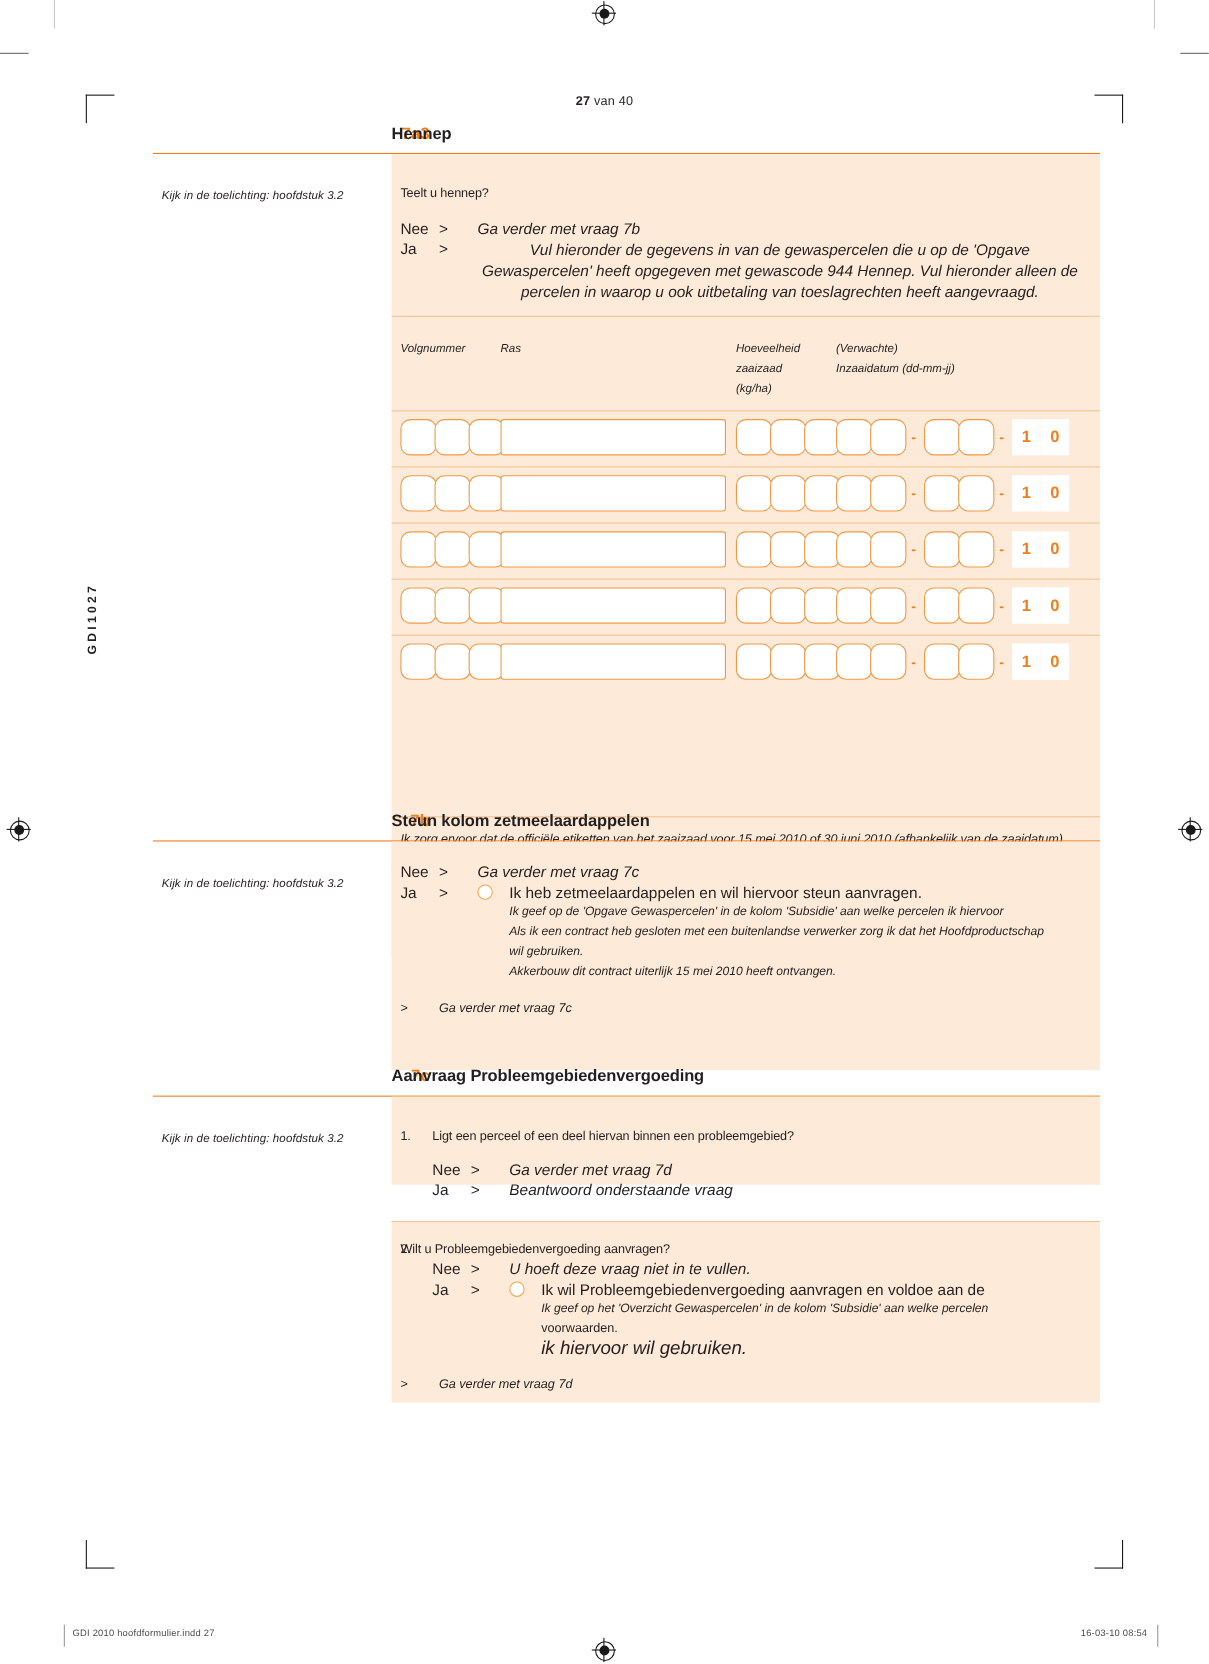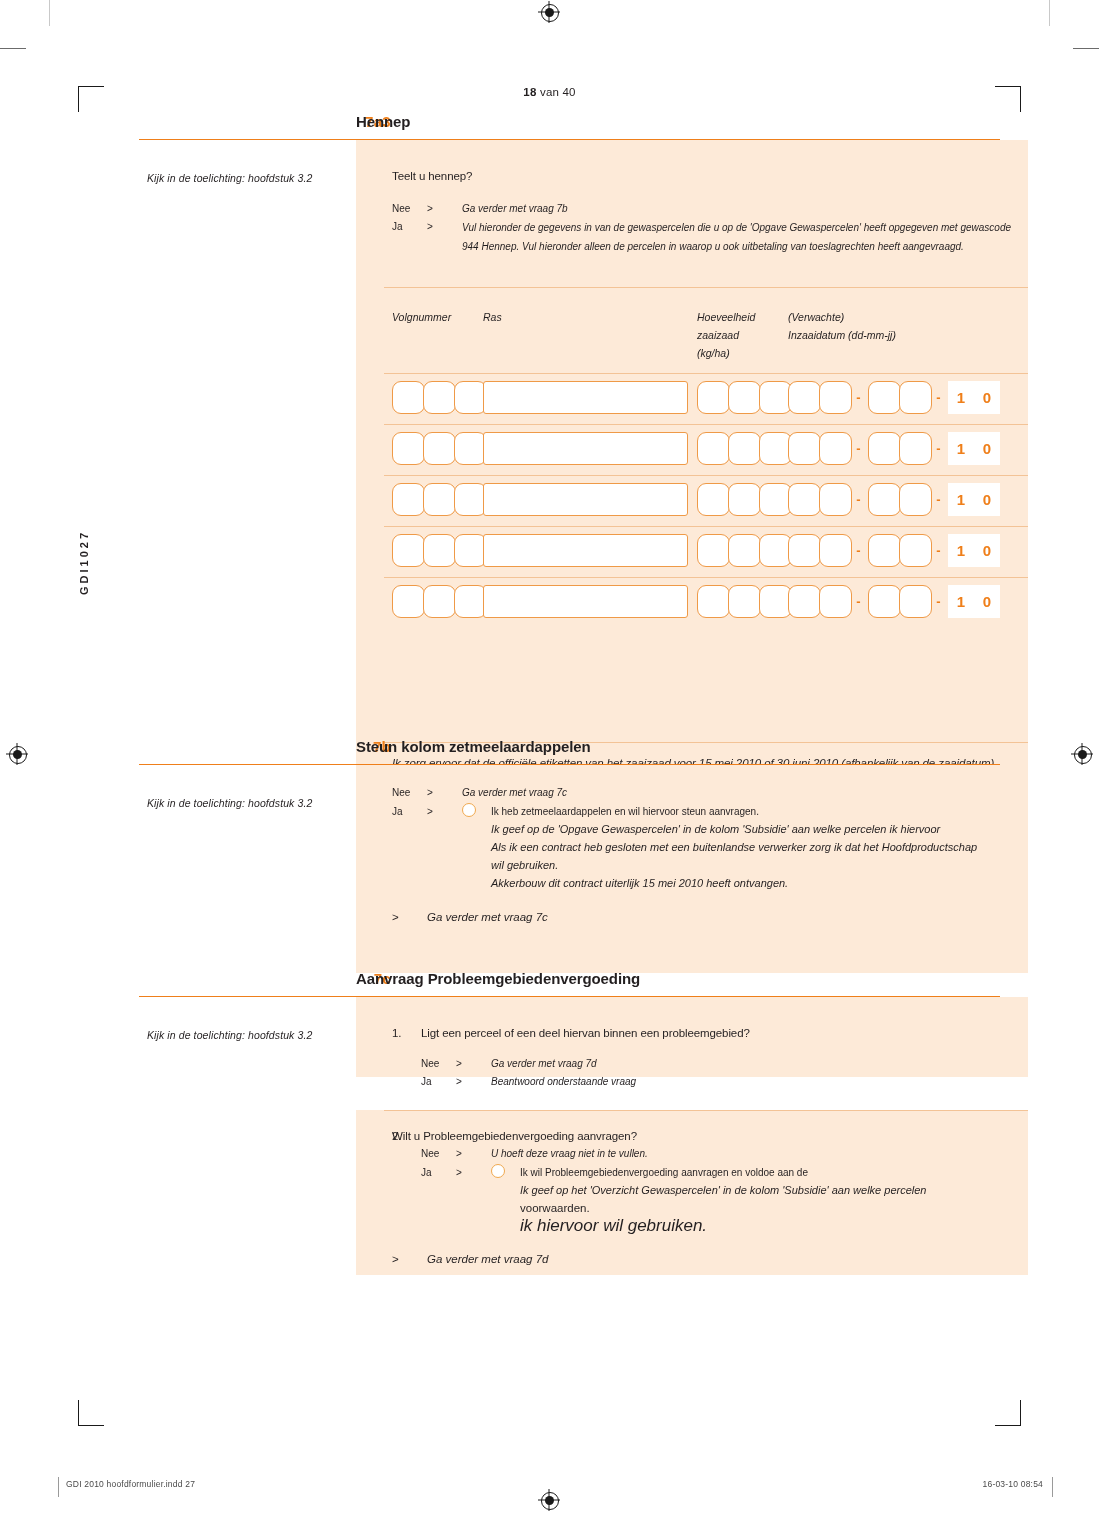--- a/index.html
+++ b/index.html
@@ -50,25 +50,25 @@
 
   
   .sec{position:absolute;left:139px;width:861px;}
   .sechead{position:relative;height:26px;}
   .sechead .num{position:absolute;right:609px;top:0;font-size:15px;font-weight:bold;color:#ef7f1a;letter-spacing:.3px;}
   .sechead .ttl{position:absolute;left:217px;top:0;font-size:15px;font-weight:bold;color:#231f20;letter-spacing:-.1px;}
   .rule{height:1px;background:#ef7f1a;width:861px;}
 
   .body{position:relative;}
   .lefthint{position:absolute;left:8px;width:200px;font-style:italic;font-size:10.5px;color:#231f20;letter-spacing:.1px;}
-  .panel{position:absolute;left:217px;width:644px;background:#fdead8;padding-left:28px;}
+  .panel{position:absolute;left:217px;width:644px;background:#fdead8;}
 
   .q{font-size:11.5px;color:#231f20;letter-spacing:-.1px;}
   .it{font-style:italic;}
-  .row-na{display:flex;font-size:10px;line-height:17px;}
+  .row-na{display:flex;font-size:14px;line-height:17px;}
   .row-na .lbl{width:35px;flex:0 0 35px;}
   .row-na .gt{width:35px;flex:0 0 35px;}
   .row-na .txt{flex:1;font-style:italic;}
 
   .arrowline{display:flex;font-size:11.5px;font-style:italic;}
   .arrowline .gt{width:35px;flex:0 0 35px;font-style:normal;}
 
   .hsep{height:1px;background:#f3c396;}
 
   
@@ -124,21 +124,21 @@
   <div class="tickv" style="left:1049px;top:0;height:26px;"></div>
   <div class="tickh" style="left:0;top:48px;width:26px;"></div>
   <div class="tickh" style="right:0;top:48px;width:26px;"></div>
 
   <div class="crop tl" style="left:78px;top:86px;"></div>
   <div class="crop tr" style="left:995px;top:86px;"></div>
   <div class="crop bl" style="left:78px;top:1400px;"></div>
   <div class="crop br" style="left:995px;top:1400px;"></div>
 
   <div class="pageno">
-    <b>18</b>
+    <b>27</b>
     <span>van 40</span>
   </div>
 
   <div class="spinecode">GDI1027</div>
 
   <div class="sec" style="top:113px;">
     <div class="sechead">
       <div class="num">7a3</div>
       <div class="ttl">Hennep</div>
     </div>
@@ -151,21 +151,21 @@
         <div class="q" style="padding:30px 0 0 8px;">Teelt u hennep?</div>
         <div style="padding:18px 16px 0 8px;">
           <div class="row-na">
             <div class="lbl">Nee</div>
             <div class="gt">&gt;</div>
             <div class="txt">Ga verder met vraag 7b</div>
           </div>
           <div class="row-na" style="margin-top:1px;">
             <div class="lbl">Ja</div>
             <div class="gt">&gt;</div>
-            <div class="txt" style="line-height:19px;">Vul hieronder de gegevens in van de gewaspercelen die u op de 'Opgave Gewaspercelen' heeft opgegeven met gewascode 944 Hennep. Vul hieronder alleen de percelen in waarop u ook uitbetaling van toeslagrechten heeft aangevraagd.</div>
+            <div class="txt" style="line-height:19px;text-align:center;">Vul hieronder de gegevens in van de gewaspercelen die u op de 'Opgave Gewaspercelen' heeft opgegeven met gewascode 944 Hennep. Vul hieronder alleen de percelen in waarop u ook uitbetaling van toeslagrechten heeft aangevraagd.</div>
           </div>
         </div>
       </div>
 
       <div class="panel" style="top:147px;height:455px;">
         <div class="hsep" style="margin:0 0 0 0;"></div>
 
         <div class="thead" style="position:relative;height:85px;">
           <div style="position:absolute;left:8px;top:20px;">Volgnummer</div>
           <div style="position:absolute;left:99px;top:20px;">Ras</div>

